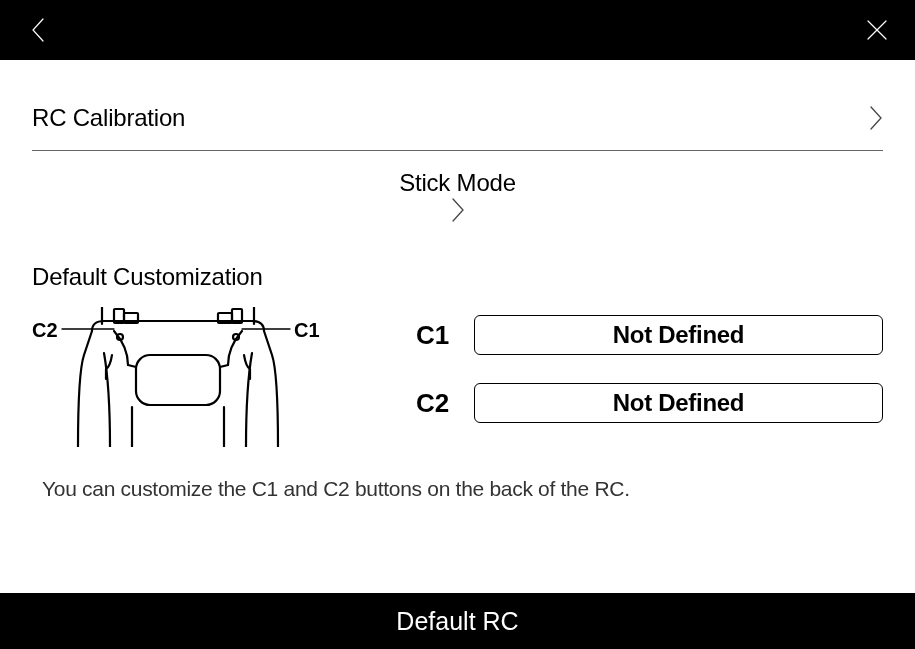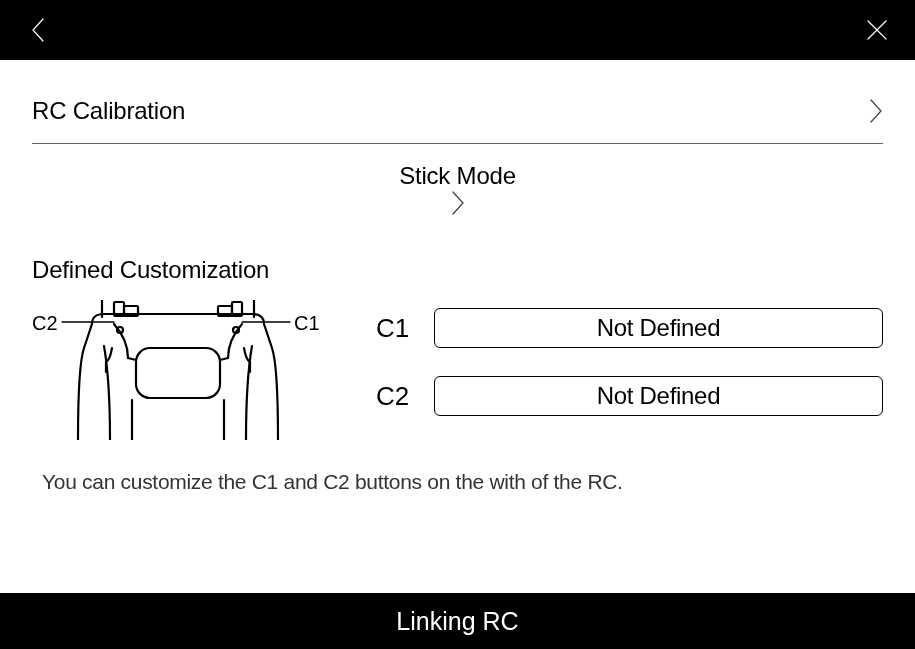--- a/index.html
+++ b/index.html
@@ -27,21 +27,21 @@
     }
     .back-icon, .close-icon {
       width: 28px;
       height: 28px;
       display: flex;
       align-items: center;
       justify-content: center;
       cursor: pointer;
     }
     .content {
-      padding: 9px 28px;
+      padding: 16px 28px;
       height: calc(100% - 60px - 56px);
       overflow: hidden;
     }
     .row {
       display: flex;
       align-items: center;
       justify-content: space-between;
       padding: 28px 4px 18px 4px;
       cursor: pointer;
     }
@@ -64,22 +64,23 @@
     }
     .section-title {
       font-size: 24px;
       color: #000;
       padding: 22px 4px 16px 4px;
       letter-spacing: -0.2px;
     }
     .customization {
       display: flex;
       align-items: flex-start;
-      gap: 24px;
+      gap: 64px;
       padding: 0 4px;
+      font-weight: bold;
     }
     .diagram-wrap {
       width: 320px;
       height: 140px;
       position: relative;
     }
     .button-rows {
       flex: 1;
       display: flex;
       flex-direction: column;
@@ -165,21 +166,21 @@
   <div class="row" style="padding-top:18px;flex-direction:column;">
     <span class="row-label">Stick Mode</span>
     <span class="chevron-right">
       <svg width="14" height="26" viewBox="0 0 14 26">
           <path d="M2 2 L12 13 L2 24" stroke="#444" stroke-width="1.3" fill="none" stroke-linecap="round"></path>
         </svg>
     </span>
   </div>
 
 
-  <div class="section-title">Defined Customization</div>
+  <div class="section-title">Default Customization</div>
 
   <div class="customization">
     <div class="diagram-wrap">
       <span class="c-label" style="left:0;top:12px;">C2</span>
       <span class="c-label" style="left:262px;top:12px;">C1</span>
       <svg width="320" height="140" viewBox="0 0 320 140">
         <g stroke="#000" stroke-width="2.2" fill="none" stroke-linecap="round" stroke-linejoin="round">
 
           <line x1="30" y1="22" x2="82" y2="22" stroke-width="1.3"></line>
           <line x1="258" y1="22" x2="210" y2="22" stroke-width="1.3"></line>
@@ -230,19 +231,19 @@
         <span class="btn-label">C1</span>
         <div class="btn-value">Not Defined</div>
       </div>
       <div class="button-row">
         <span class="btn-label">C2</span>
         <div class="btn-value">Not Defined</div>
       </div>
     </div>
   </div>
 
-  <div class="footnote">You can customize the C1 and C2 buttons on the with of the RC.</div>
+  <div class="footnote">You can customize the C1 and C2 buttons on the back of the RC.</div>
 
 </div>
 
 <div class="footer">
-  <span>Linking RC</span>
+  <span>Default RC</span>
 </div>
 
 </body></html>

